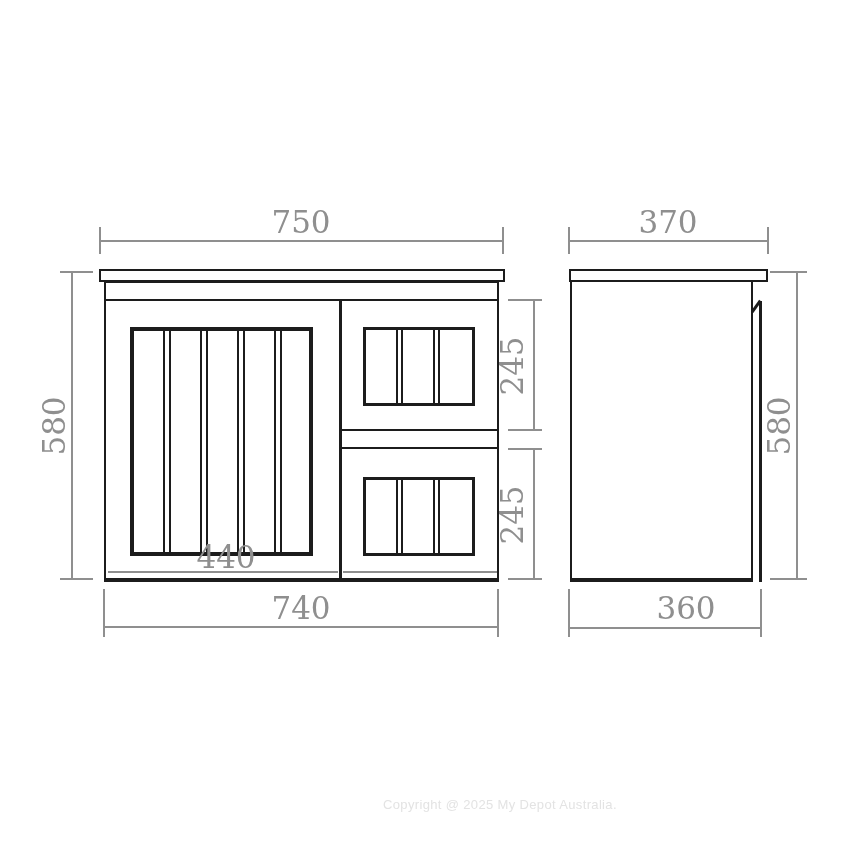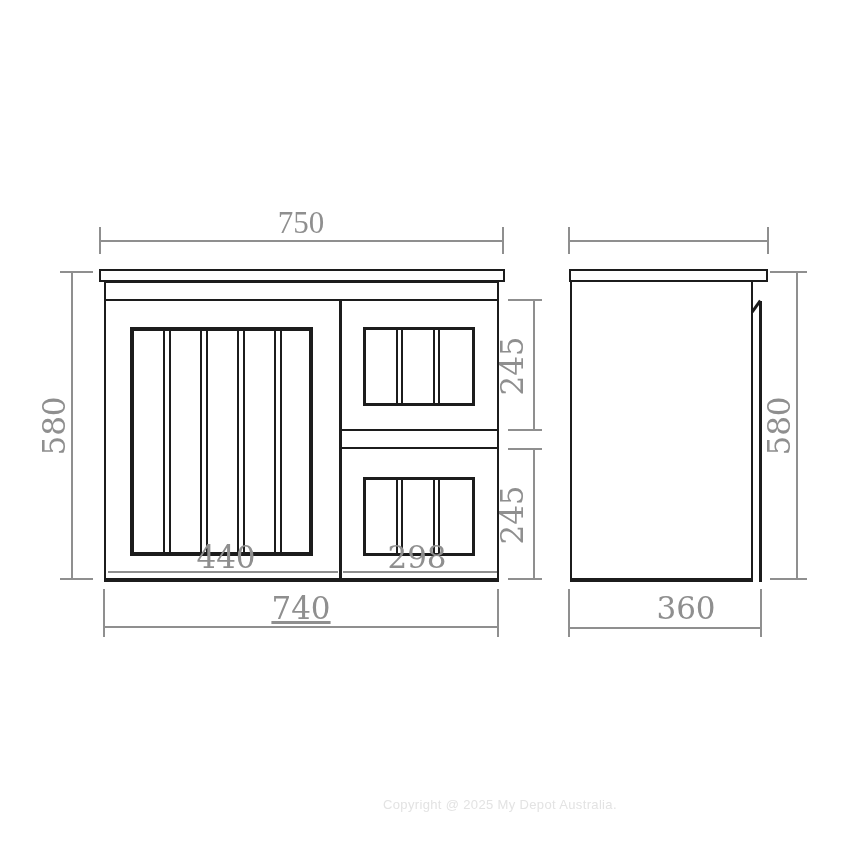--- a/index.html
+++ b/index.html
@@ -62,37 +62,36 @@
     <div class="rect drawer-rect" style="left:363px;top:477px;width:112px;height:79px;"></div>
     <div class="vl" style="left:396px;top:480px;width:2px;height:73px;"></div>
     <div class="vl" style="left:401px;top:480px;width:2px;height:73px;"></div>
     <div class="vl" style="left:433px;top:480px;width:2px;height:73px;"></div>
     <div class="vl" style="left:438px;top:480px;width:2px;height:73px;"></div>
   </div>
 
   <div class="gvl" style="left:99px;top:227px;height:27px;"></div>
   <div class="gvl" style="left:502px;top:227px;height:27px;"></div>
   <div class="ghl" style="left:99px;top:240px;width:404px;"></div>
-  <div class="dim" style="left:251px;top:205px;font-family:Liberation Serif, serif;">750</div>
+  <div class="dim" style="left:251px;top:205px;">750</div>
 
   <div class="ghl" style="left:60px;top:271px;width:33px;"></div>
   <div class="ghl" style="left:60px;top:578px;width:33px;"></div>
   <div class="gvl" style="left:71px;top:271px;height:308px;"></div>
   <div class="dim vert" style="left:4px;top:409px;">580</div>
 
   <div class="ghl" style="left:108px;top:571px;width:230px;"></div>
   <div class="dim" style="left:176px;top:540px;">440</div>
 
   <div class="ghl" style="left:343px;top:571px;width:154px;"></div>
-  <div class="dim" style="left:367px;top:540px;">298</div>
 
   <div class="gvl" style="left:103px;top:589px;height:48px;"></div>
   <div class="gvl" style="left:497px;top:589px;height:48px;"></div>
   <div class="ghl" style="left:103px;top:626px;width:395px;"></div>
-  <div class="dim" style="left:251px;top:591px;text-decoration:underline;">740</div>
+  <div class="dim" style="left:251px;top:591px;">740</div>
 
   <div class="ghl" style="left:508px;top:299px;width:34px;"></div>
   <div class="ghl" style="left:508px;top:429px;width:34px;"></div>
   <div class="gvl" style="left:533px;top:300px;height:130px;"></div>
   <div class="dim vert" style="left:462px;top:349px;">245</div>
 
   <div class="ghl" style="left:508px;top:448px;width:34px;"></div>
   <div class="ghl" style="left:508px;top:578px;width:34px;"></div>
   <div class="gvl" style="left:533px;top:449px;height:130px;"></div>
   <div class="dim vert" style="left:462px;top:498px;">245</div>
@@ -102,20 +101,21 @@
     <div class="vl" style="left:570px;top:281px;width:2px;height:299px;"></div>
     <div class="vl" style="left:751px;top:281px;width:2px;height:299px;"></div>
     <div class="hl" style="left:570px;top:578px;width:183px;height:4px;"></div>
     <div class="vl" style="left:759px;top:301px;width:3px;height:281px;"></div>
     <div class="chamfer" style="left:749px;top:305px;width:14px;height:2.5px;"></div>
   </div>
 
   <div class="gvl" style="left:568px;top:227px;height:27px;"></div>
   <div class="gvl" style="left:767px;top:227px;height:27px;"></div>
   <div class="ghl" style="left:568px;top:240px;width:200px;"></div>
+  <div class="dim" style="left:618px;top:205px;">370</div>
 
   <div class="ghl" style="left:770px;top:271px;width:37px;"></div>
   <div class="ghl" style="left:770px;top:578px;width:37px;"></div>
   <div class="gvl" style="left:796px;top:271px;height:308px;"></div>
   <div class="dim vert" style="left:729px;top:409px;">580</div>
 
   <div class="gvl" style="left:568px;top:589px;height:48px;"></div>
   <div class="gvl" style="left:760px;top:589px;height:48px;"></div>
   <div class="ghl" style="left:568px;top:627px;width:193px;"></div>
   <div class="dim" style="left:636px;top:591px;">360</div>

